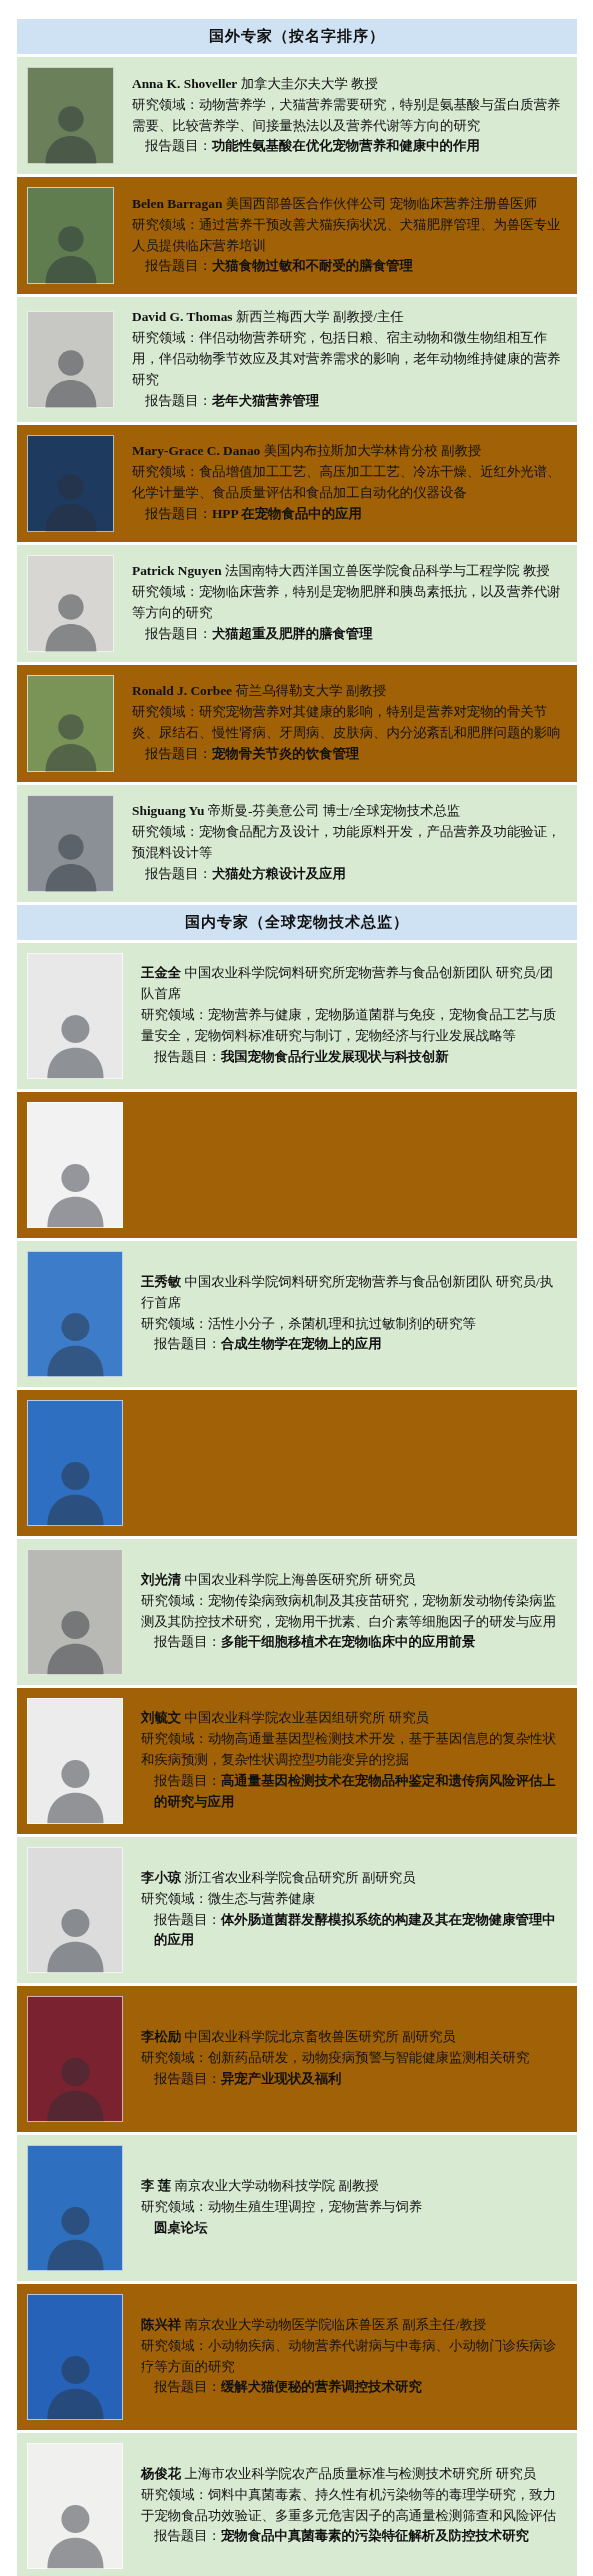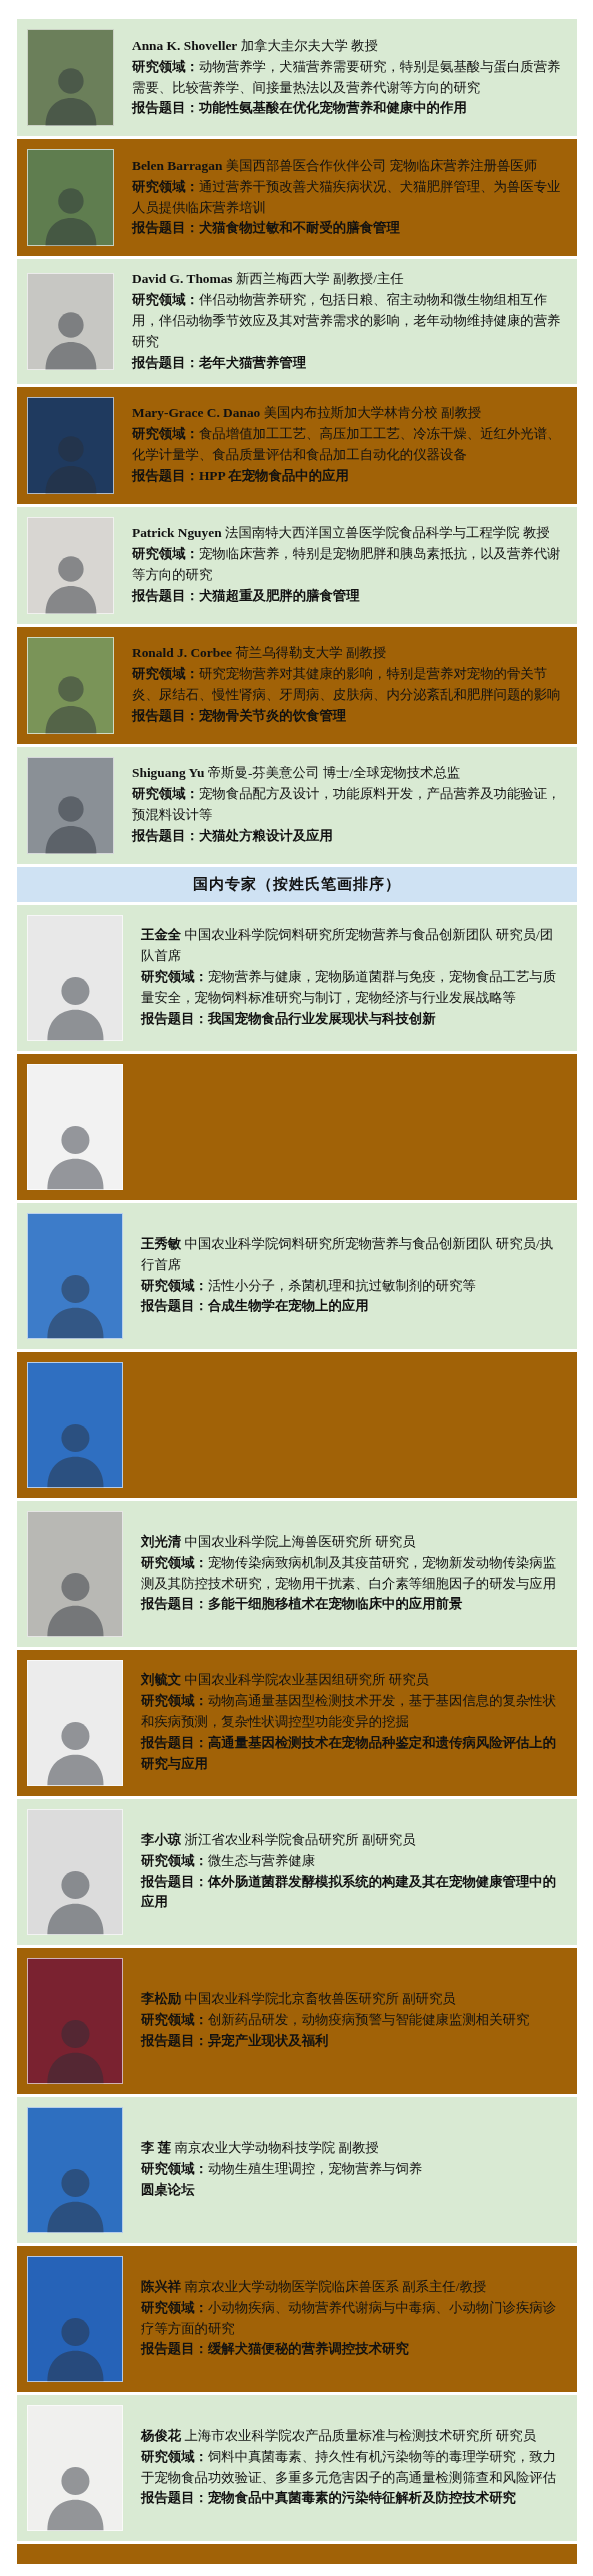--- a/index.html
+++ b/index.html
@@ -33,28 +33,29 @@
   .row.domestic .photo{width:96px;height:126px;}
   .photo svg{display:block;width:78%;height:auto;opacity:.85;}
   .info{
     flex:1 1 auto;
     font-size:13.4px;
     line-height:1.56;
     text-align:left;
   }
   .name{font-weight:bold;}
   .affiliation{font-weight:normal;}
-  .label{font-weight:bold;}
-  .topic-line{font-weight:bold;}
+  .label{font-weight:normal;}
+  .topic-line{font-weight:bold;margin-left:13px;}
 </style>
 </head>
 <body>
 
 <div class="page">
   <div>
+      <div class="band header-band">国外专家（按名字排序）</div>
       <div class="band row green">
     <div class="photo" style="background: rgb(107, 127, 90);">
       <svg viewBox="0 0 64 60" xmlns="http://www.w3.org/2000/svg">
         <circle cx="32" cy="18" r="12" fill="rgba(40,45,55,0.55)"></circle>
         <path d="M8 60 C8 42 20 34 32 34 C44 34 56 42 56 60 Z" fill="rgba(40,45,55,0.55)"></path>
       </svg>
     </div>
     <div class="info">
       <div class="line1"><span class="name">Anna K. Shoveller</span> <span class="affiliation">加拿大圭尔夫大学 教授</span></div>
       <div class="line2"><span class="label">研究领域：</span><span class="field-text">动物营养学，犬猫营养需要研究，特别是氨基酸与蛋白质营养需要、比较营养学、间接量热法以及营养代谢等方向的研究</span></div>
@@ -132,21 +133,21 @@
         <circle cx="32" cy="18" r="12" fill="rgba(40,45,55,0.55)"></circle>
         <path d="M8 60 C8 42 20 34 32 34 C44 34 56 42 56 60 Z" fill="rgba(40,45,55,0.55)"></path>
       </svg>
     </div>
     <div class="info">
       <div class="line1"><span class="name">Shiguang Yu</span> <span class="affiliation">帝斯曼-芬美意公司 博士/全球宠物技术总监</span></div>
       <div class="line2"><span class="label">研究领域：</span><span class="field-text">宠物食品配方及设计，功能原料开发，产品营养及功能验证，预混料设计等</span></div>
       <div class="topic-line"><span class="label">报告题目：</span><span>犬猫处方粮设计及应用</span></div>
     </div>
   </div>
-      <div class="band header-band">国内专家（按姓氏笔画排序）</div>
+      <div class="band header-band">国内专家（全球宠物技术总监）</div>
       <div class="band row green domestic">
     <div class="photo" style="background: rgb(232, 232, 232);">
       <svg viewBox="0 0 64 60" xmlns="http://www.w3.org/2000/svg">
         <circle cx="32" cy="18" r="12" fill="rgba(40,45,55,0.55)"></circle>
         <path d="M8 60 C8 42 20 34 32 34 C44 34 56 42 56 60 Z" fill="rgba(40,45,55,0.55)"></path>
       </svg>
     </div>
     <div class="info">
       <div class="line1"><span class="name">王金全</span> <span class="affiliation">中国农业科学院饲料研究所宠物营养与食品创新团队 研究员/团队首席</span></div>
       <div class="line2"><span class="label">研究领域：</span><span class="field-text">宠物营养与健康，宠物肠道菌群与免疫，宠物食品工艺与质量安全，宠物饲料标准研究与制订，宠物经济与行业发展战略等</span></div>

